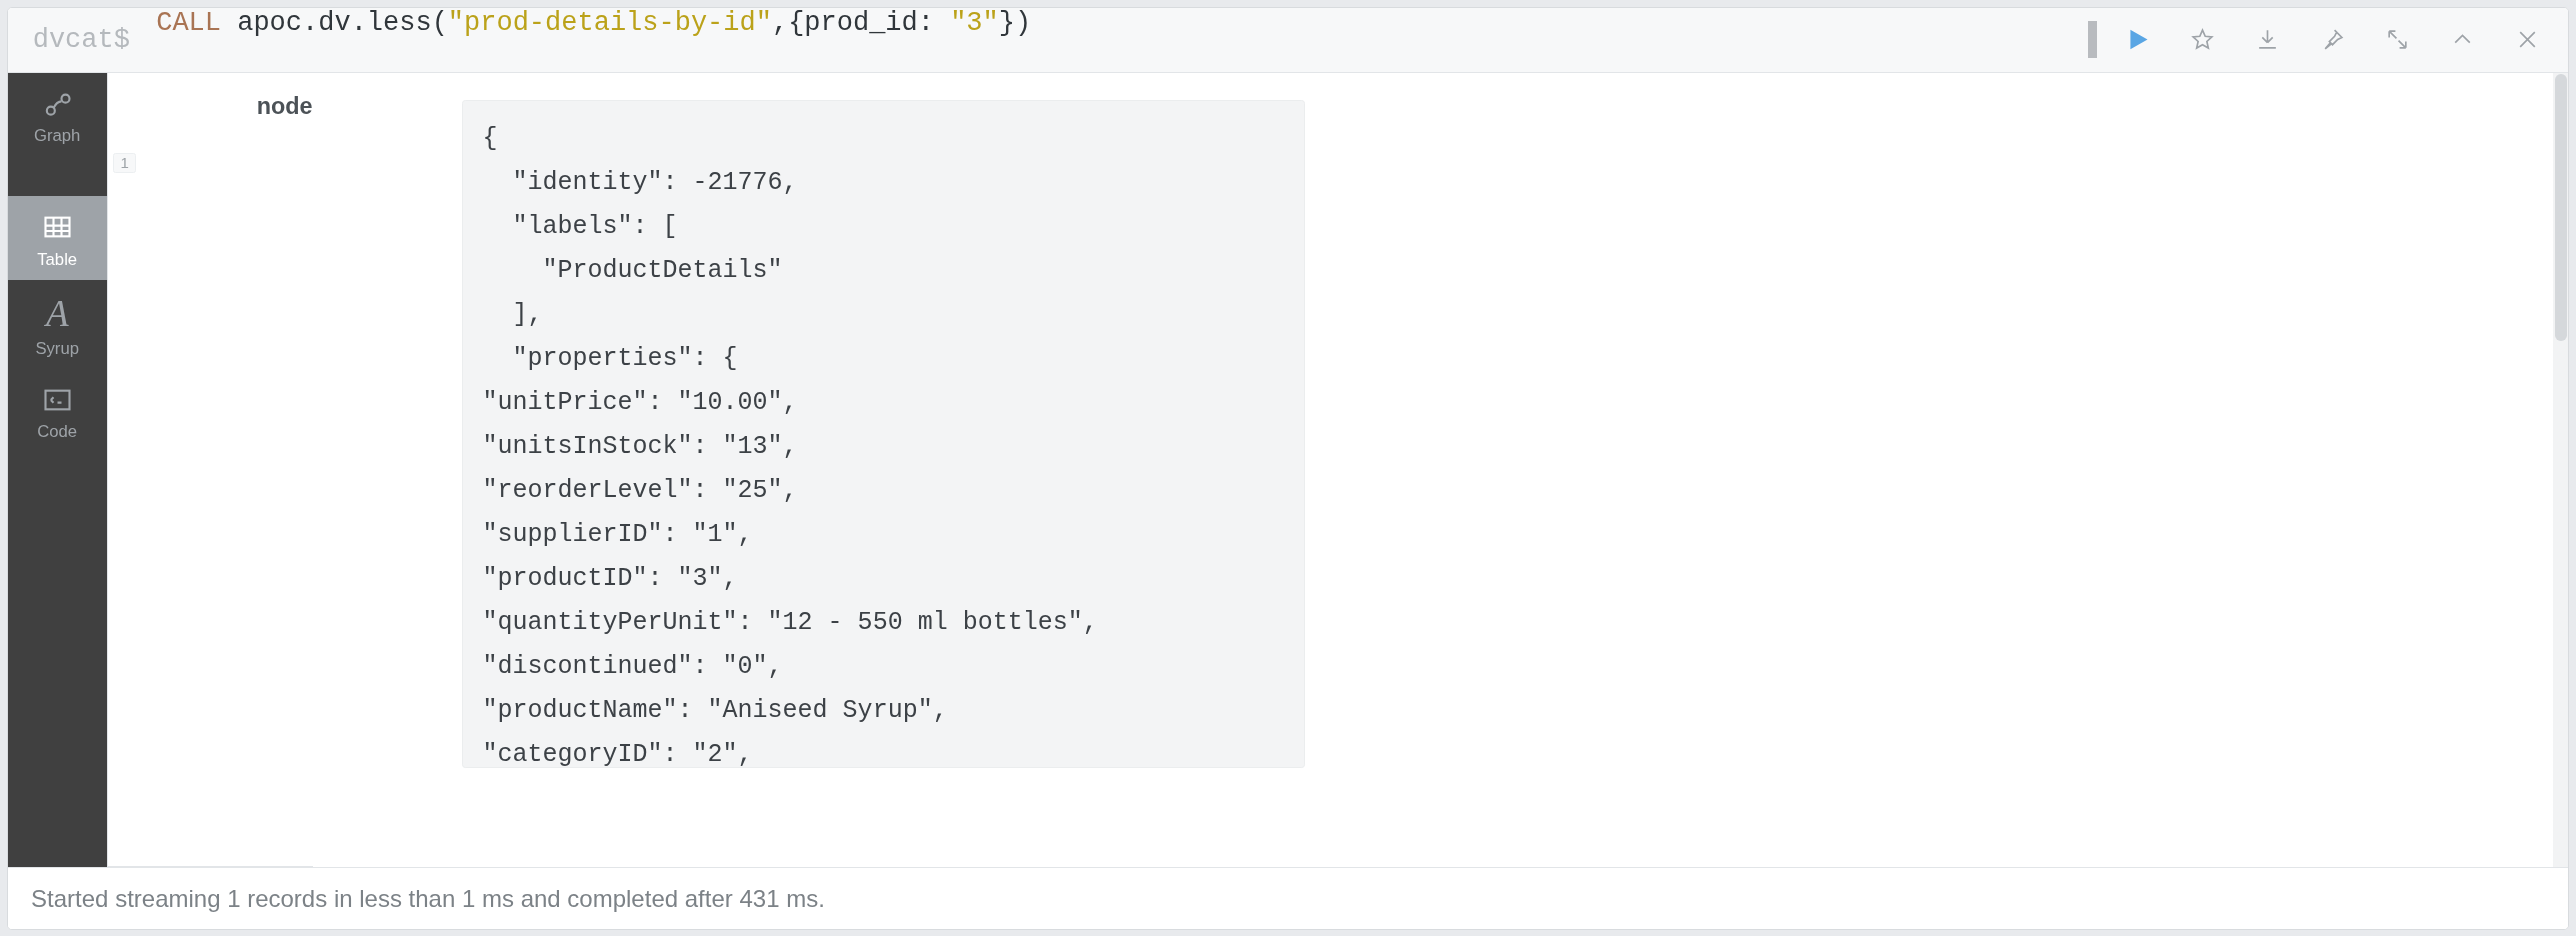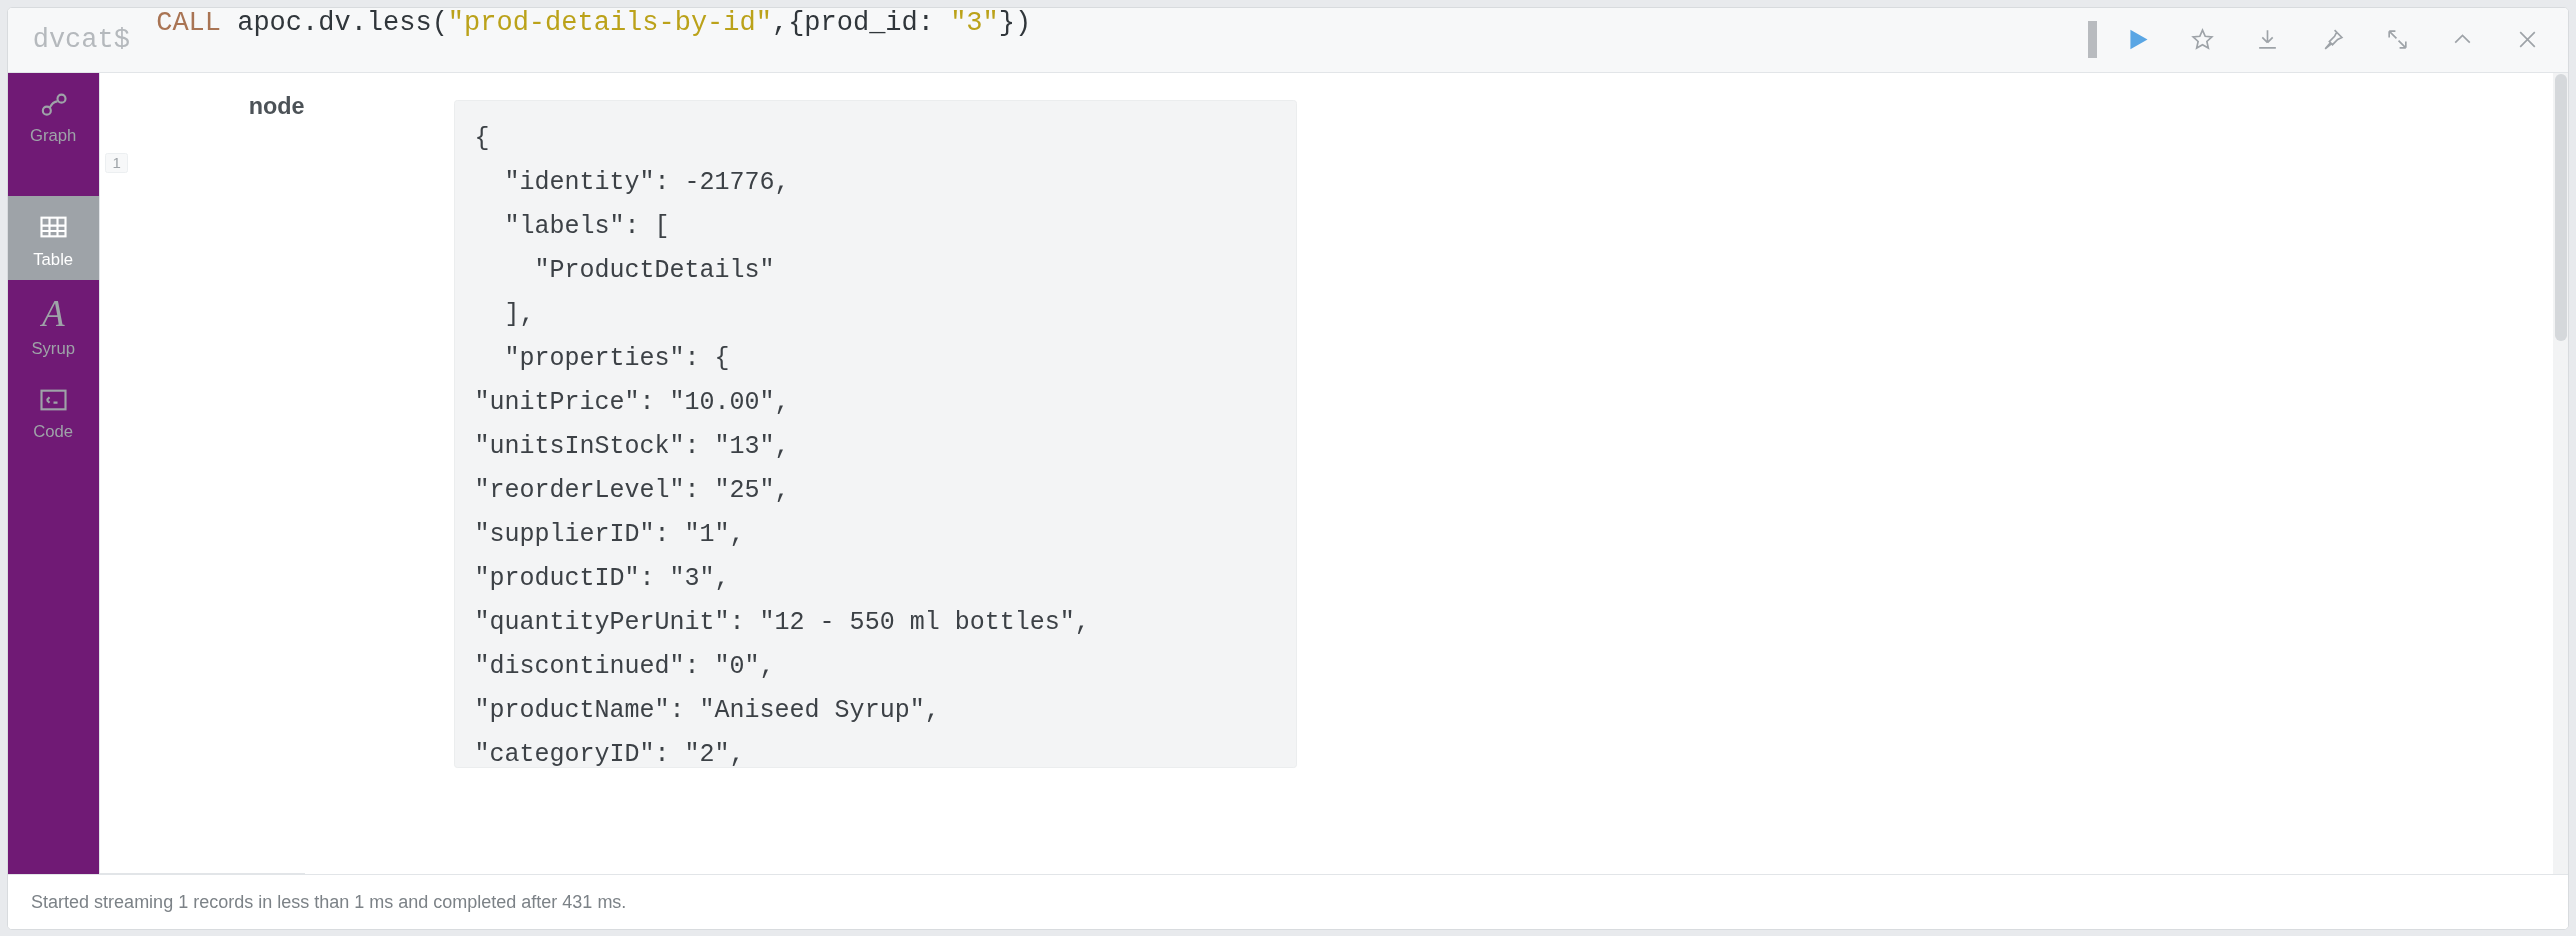--- a/index.html
+++ b/index.html
@@ -73,23 +73,23 @@
     color: #9ea3a8;
     cursor: pointer;
   }
   .tool-btn.run { color: #5aa6e4; }
   .tool-btn svg { width: 25px; height: 25px; stroke: currentColor; fill: none; stroke-width: 1.6; }
   .tool-btn.run svg { fill: currentColor; stroke: currentColor; }
 
   
   .main-row { flex: 1; display: flex; min-height: 0; }
   .sidebar {
-    width: 92px;
+    width: 100px;
     border-right: 0.8px solid #e2e5e8;
-    background: #701a75;
+    background: #404040;
     display: flex;
     flex-direction: column;
   }
   .side-tab {
     display: flex;
     flex-direction: column;
     align-items: center;
     justify-content: center;
     padding: 15px 0 10px;
     gap: 6.7px;
@@ -139,21 +139,21 @@
     color: #3c4146;
     white-space: pre;
     height: 668px;
     overflow: hidden;
   }
 
   
   .status-bar {
     border-top: 0.8px solid #e2e5e8;
     padding: 16.7px 23.4px;
-    font-size: 18px;
+    font-size: 24px;
     color: #7c8287;
     background: #fff;
   }
 
   
   .fake-scroll {
     position: absolute;
     right: 0; top: 0; bottom: 0;
     width: 15px;
     background: #f2f3f4;

